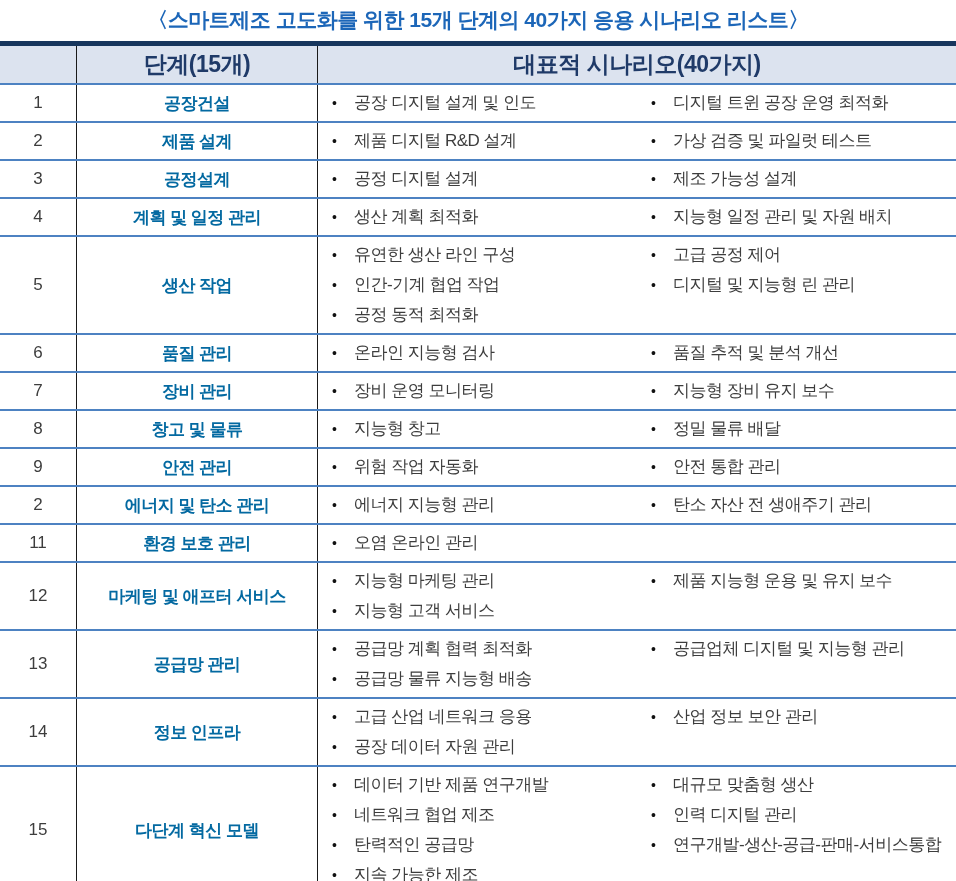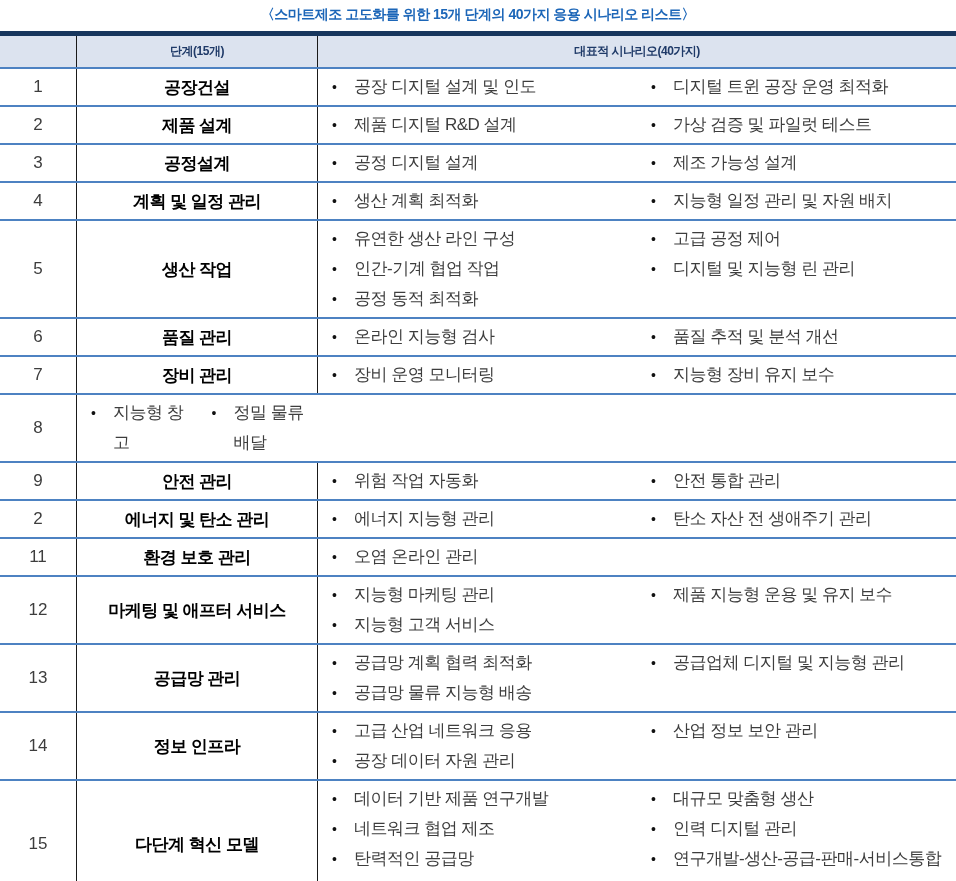--- a/index.html
+++ b/index.html
@@ -4,21 +4,21 @@
 <style>
   html,body{margin:0;padding:0;background:#ffffff;}
   body{
     width:956px;height:881px;overflow:hidden;
     font-family:"Liberation Sans","DejaVu Sans",sans-serif;
     color:#3d3d3d;
   }
   .page{width:956px;}
   .title{
     text-align:center;
-    font-size:14px;
+    font-size:21px;
     font-weight:bold;
     color:#1c66b8;
     padding:6px 0 7px 0;
     letter-spacing:-0.5px;
   }
   .table{
     width:956px;
     border-top:5px solid #17365d;
     border-bottom:5px solid #2a6cb8;
   }
@@ -39,27 +39,27 @@
     justify-content:center;
     border-right:1px solid #1a1a1a;
     font-size:17px;
     color:#3d3d3d;
   }
   .c2{
     justify-content:center;
     border-right:1px solid #1a1a1a;
     font-size:17px;
     font-weight:bold;
-    color:#000000;
+    color:#0369a1;
     letter-spacing:-0.5px;
     text-align:center;
   }
   .c3{padding:2px 0;}
   .header-row .c1,.header-row .c2,.header-row .c3{
-    font-size:12px;
+    font-size:23px;
     font-weight:bold;
     color:#1f3a68;
     letter-spacing:-0.5px;
   }
   .header-row .c3{display:flex;align-items:center;justify-content:center;padding:3px 0;}
   .scenario-grid{
     display:grid;
     grid-template-columns:1fr 1fr;
     width:100%;
   }
@@ -244,20 +244,21 @@
                 <li>
                   <span class="bullet">•</span>
                   <span class="li-text">지능형 장비 유지 보수</span>
                 </li>
               </ul>
             </div>
           </div>
         </div>
         <div class="row body-row">
           <div class="cell c1">8</div>
+          <div class="cell c2">창고 및 물류</div>
           <div class="cell c3">
             <div class="scenario-grid">
               <ul class="scenarios">
                 <li>
                   <span class="bullet">•</span>
                   <span class="li-text">지능형 창고</span>
                 </li>
               </ul>
               <ul class="scenarios">
                 <li>

